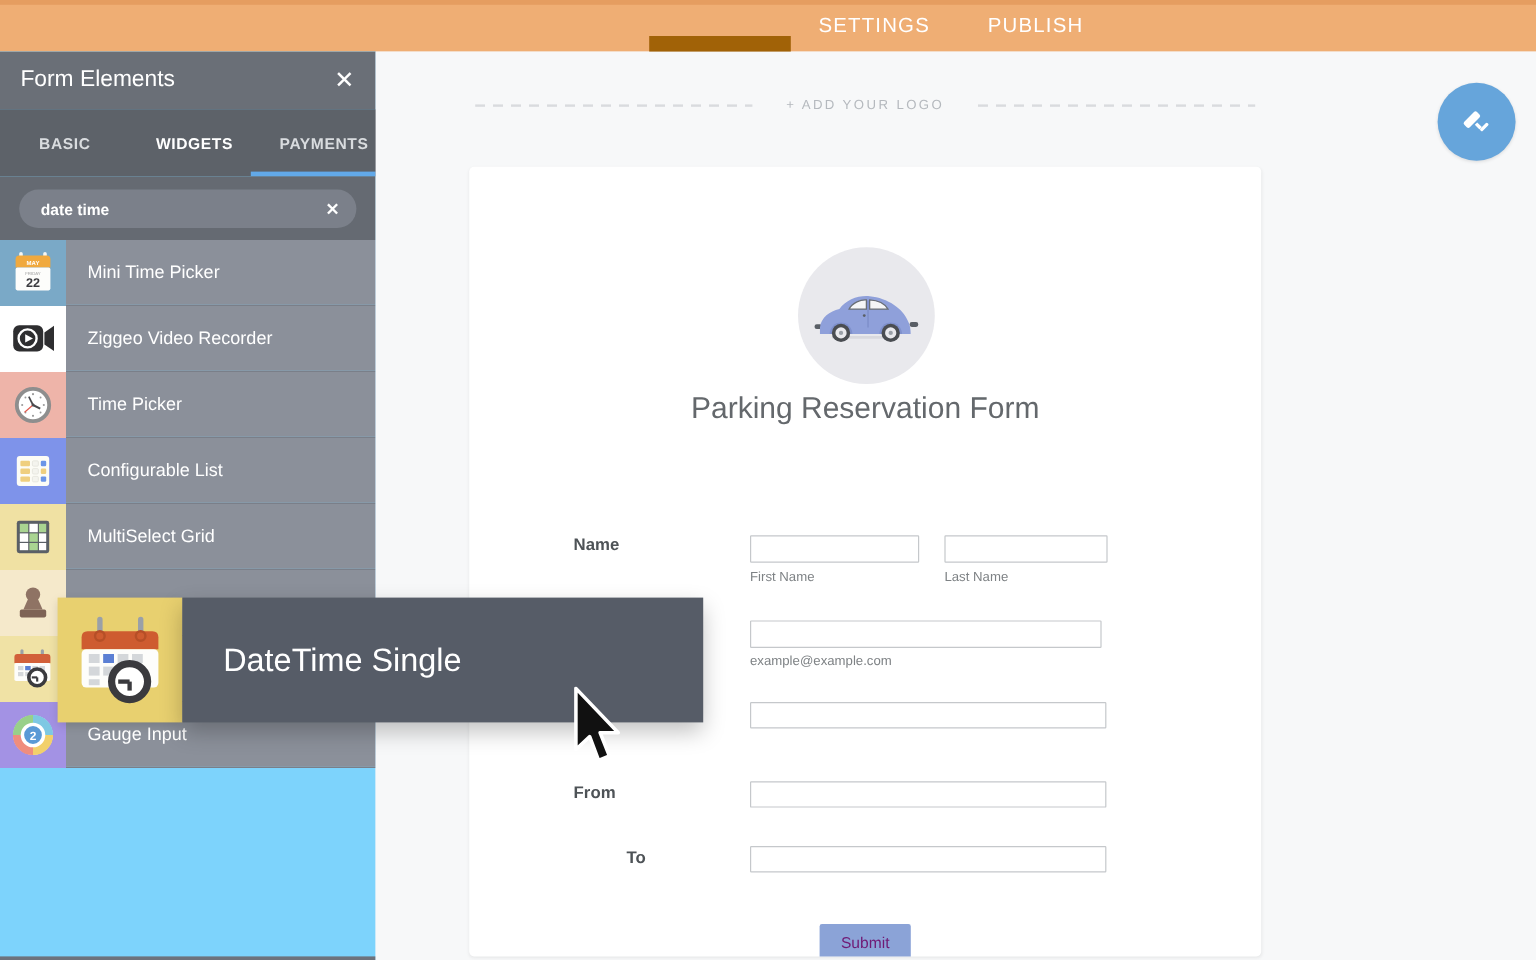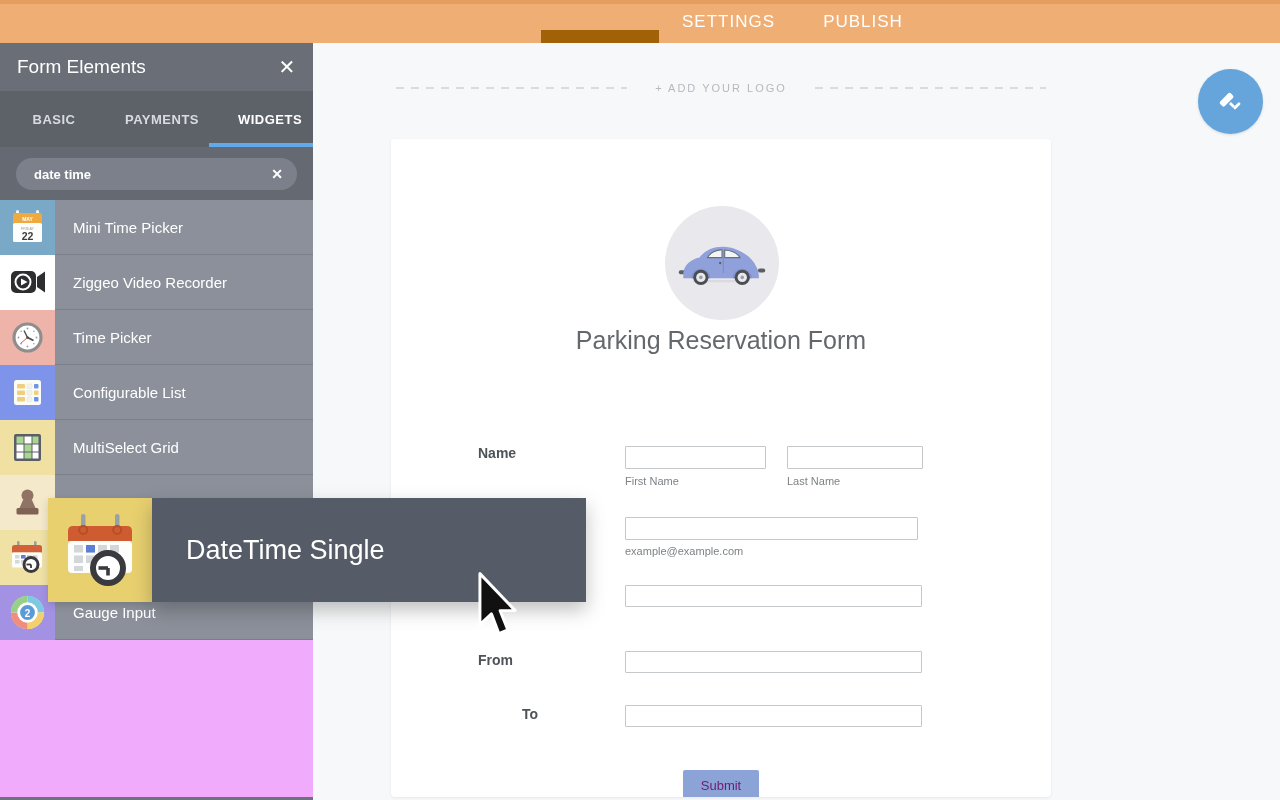--- a/index.html
+++ b/index.html
@@ -10,21 +10,21 @@
   .topbar { position:absolute; left:0; top:0; width:1280px; height:43px; background:#efae74; }
   .topbar-strip { position:absolute; left:0; top:0; width:100%; height:4px; background:#e59d60; z-index:2; }
   .topbar-tabs { position:absolute; left:541px; top:0; height:43px; display:flex; }
   .top-tab { height:43px; display:flex; align-items:center; justify-content:center;
              color:#ffffff; font-size:17px; letter-spacing:1px; cursor:default; }
   .top-tab.build { width:118px; background:#a16207;margin-top:30px; }
   .top-tab.settings { width:139px; }
   .top-tab.publish { width:130px; }
 
   
-  .sidebar { position:absolute; left:0; top:43px; width:313px; height:757px; background:#f0abfc; }
+  .sidebar { position:absolute; left:0; top:43px; width:313px; height:757px; background:#7dd3fc; }
   .panel-header { position:absolute; left:0; top:0; width:313px; height:48px; background:#6a6f77;
                   display:flex; align-items:center; }
   .panel-title { color:#ffffff; font-size:19px; font-weight:400; margin-left:17px; }
   .panel-close { position:absolute; right:14px; top:12px; width:24px; height:24px; color:#ffffff;
                  font-size:20px; line-height:24px; text-align:center; font-weight:300; }
   .panel-tabs { position:absolute; left:0; top:48px; width:324px; height:56px; background:#5d6269; display:flex; }
   .panel-tab { flex:1; display:flex; align-items:center; justify-content:center;
                color:#d9dcdf; font-size:13px; font-weight:700; letter-spacing:.5px; }
   .panel-tab.active { color:#ffffff; }
   .tab-underline { position:absolute; left:209px; bottom:0; width:104px; height:4px; background:#62a9e9; }
@@ -93,22 +93,22 @@
 </div>
 
 <div class="sidebar">
   <div class="panel-header">
     <span class="panel-title">Form Elements</span>
     <span class="panel-close">✕</span>
   </div>
 
   <div class="panel-tabs">
     <div class="panel-tab">BASIC</div>
+    <div class="panel-tab active">WIDGETS</div>
     <div class="panel-tab">PAYMENTS</div>
-    <div class="panel-tab active">WIDGETS</div>
     <div class="tab-underline"></div>
   </div>
 
   <div class="search-row">
     <div class="search-pill">
       <span class="search-text">date time</span>
       <span class="search-clear">✕</span>
     </div>
   </div>
 

